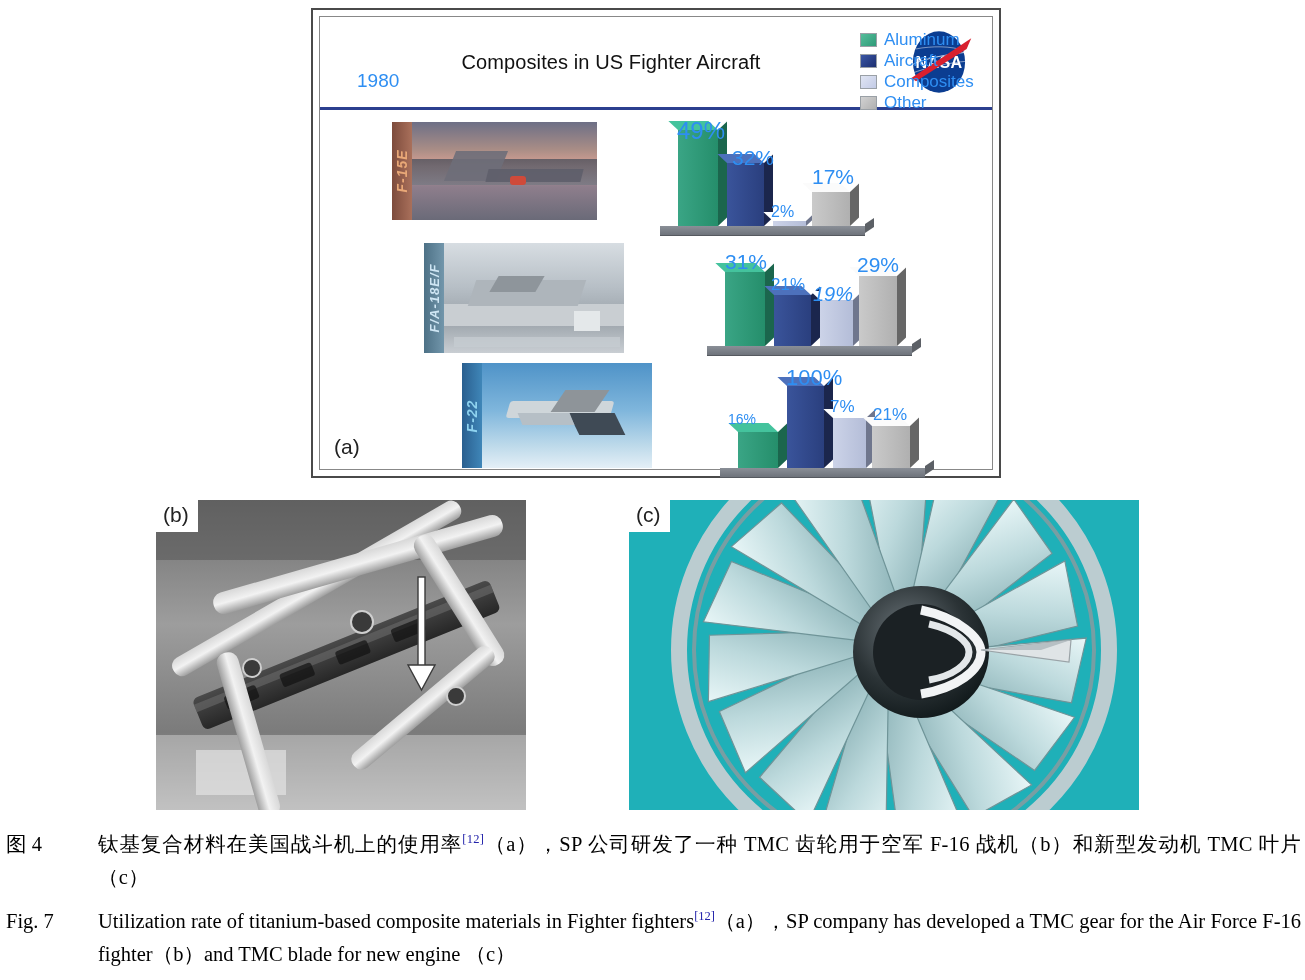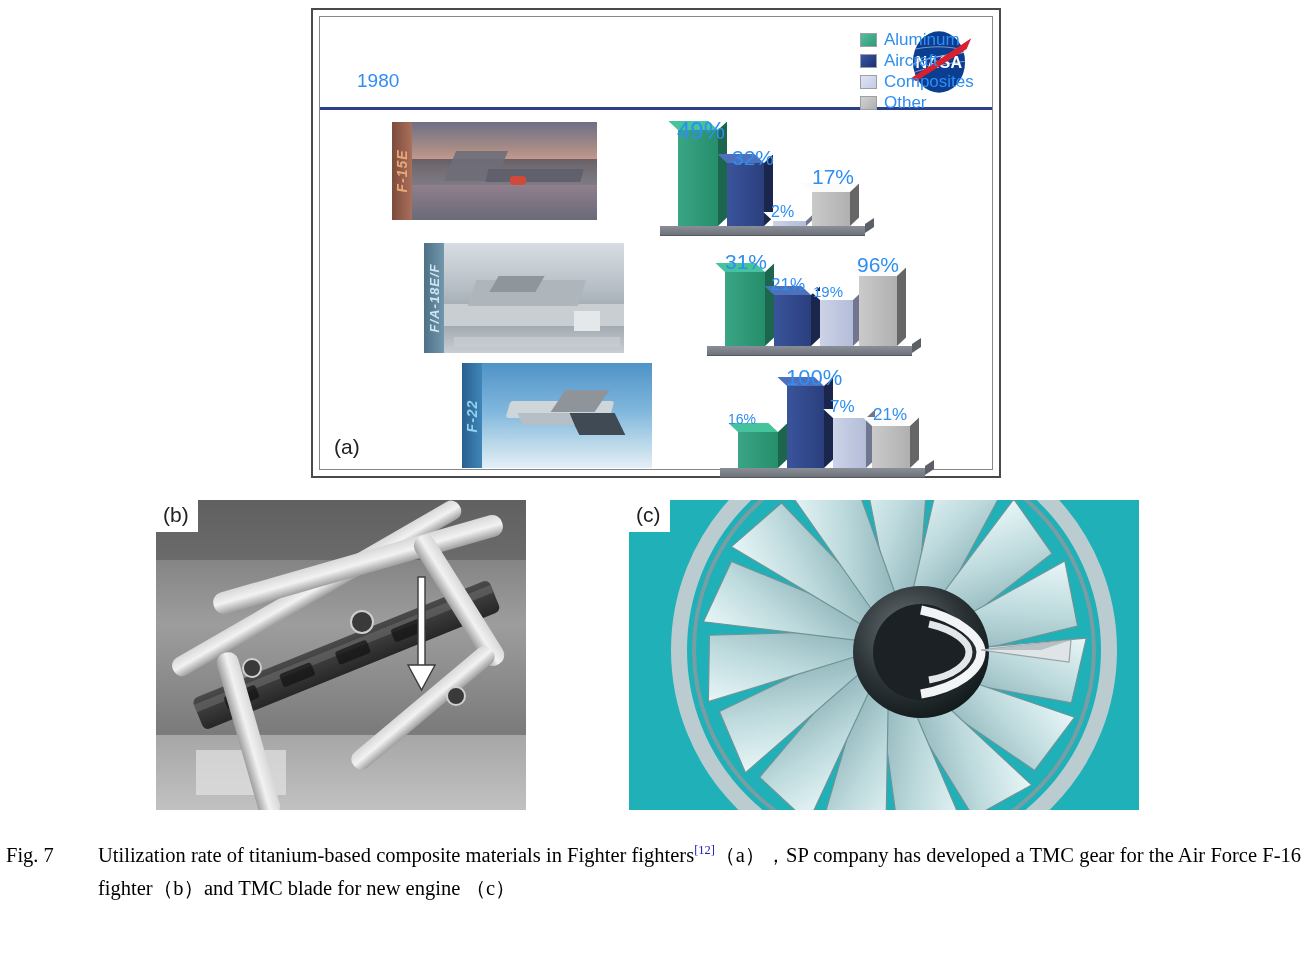--- a/index.html
+++ b/index.html
@@ -259,20 +259,21 @@
     line-height: 0;
   }
 </style>
 </head>
 <body>
 
 <div id="slide-a">
   <div id="slide-inner">
 
     <div id="slide-header">
+      <div id="slide-title">Composites in US Fighter Aircraft</div>
       <div id="nasa-logo">
         <svg viewBox="0 0 100 86" width="78" height="66">
           <ellipse cx="50" cy="43" rx="34" ry="40" fill="#0b3d91"></ellipse>
           <path d="M12 48 C30 38, 62 33, 88 30" stroke="#ffffff" stroke-width="1.3" fill="none" opacity="0.75"></path>
           <path d="M14 58 C34 50, 64 44, 86 42" stroke="#ffffff" stroke-width="1.1" fill="none" opacity="0.6"></path>
           <path d="M20 26 C40 22, 66 22, 82 28" stroke="#ffffff" stroke-width="1.1" fill="none" opacity="0.55"></path>
           <text x="50" y="51" font-family="Liberation Sans, sans-serif" font-size="21" font-weight="bold" fill="#ffffff" text-anchor="middle" letter-spacing="0.5">NASA</text>
           <path d="M14 64 L92 12 L86 26 L20 68 Z" fill="#d8202f"></path>
         </svg>
       </div>
@@ -361,28 +362,28 @@
           <div class="top" style="background:#41609f;"></div>
           <div class="side" style="background:#25356b;"></div>
         </div>
         <div class="bar-label" style="left:64px; top:36px; font-size:17px;">21%</div>
 
         <div class="bar" style="left:113px; width:33px; height:46px;">
           <div class="face" style="background:linear-gradient(90deg,#ccd3e8,#b4bdd8);"></div>
           <div class="top" style="background:#d7ddef;"></div>
           <div class="side" style="background:#9aa4c4;"></div>
         </div>
-        <div class="bar-label" style="left:106px; top:44px; font-size:15px;">19%</div>
+        <div class="bar-label" style="left:106px; top:44px; font-size:20px;font-style:italic;">19%</div>
 
         <div class="bar" style="left:152px; width:38px; height:70px;">
           <div class="face" style="background:linear-gradient(90deg,#cacaca,#b0b0b0);"></div>
           <div class="top" style="background:#d5d5d5;"></div>
           <div class="side" style="background:#8e8e8e;"></div>
         </div>
-        <div class="bar-label" style="left:150px; top:14px; font-size:21px;">96%</div>
+        <div class="bar-label" style="left:150px; top:14px; font-size:21px;">29%</div>
       </div>
     </div>
 
     <div class="chart-row" style="top:344px;height:118px;">
 
       <div class="plane-photo" style="left:142px; top:2px; width:190px; height:105px;
                   background:linear-gradient(180deg,#4f93c8 0%,#7fb6dc 45%,#bcd9ea 78%,#e4eff6 100%);">
         <div style="position:absolute;left:46px;top:36%;width:104px;height:17px;background:#cfd6da;
                     transform:skewX(-16deg);border-radius:3px;"></div>
         <div style="position:absolute;left:96px;top:26%;width:44px;height:22px;background:#8e9499;
@@ -567,20 +568,26 @@
       <path d="M292,110 C330,118 352,138 352,152 C352,170 328,188 292,194" fill="none" stroke="#f2f4f5" stroke-width="9"></path>
       <path d="M300,124 C326,130 340,142 340,152 C340,164 324,176 300,180" fill="none" stroke="#e3e7e9" stroke-width="7"></path>
       <path d="M352,150 L442,140 L440,162 Z" fill="#dfe4e6" stroke="#9aa3a7" stroke-width="1.2"></path>
       <path d="M352,150 L442,140 L412,150 Z" fill="#b7c0c4"></path>
     </g>
   </svg>
   <div class="panel-tag">(c)</div>
 </div>
 
 <div id="caption">
+  <div class="cap-block">
+    <span class="cap-tag">图 4</span>
+    <div class="cap-body cap-zh">
+      <span>钛基复合材料在美国战斗机上的使用率</span><sup>[12]</sup><span>（a），SP 公司研发了一种 TMC 齿轮用于空军 F-16 战机（b）和新型发动机 TMC 叶片（c）</span>
+    </div>
+  </div>
 
   <div class="cap-block" id="cap-en">
     <span class="cap-tag">Fig. 7</span>
     <div class="cap-body">
       <span>Utilization rate of titanium-based composite materials in Fighter fighters</span><sup>[12]</sup><span>（a），SP company has developed a TMC gear for the Air Force F-16 fighter（b）and TMC blade for new engine （c）</span>
     </div>
   </div>
 </div>
 
 </body></html>

